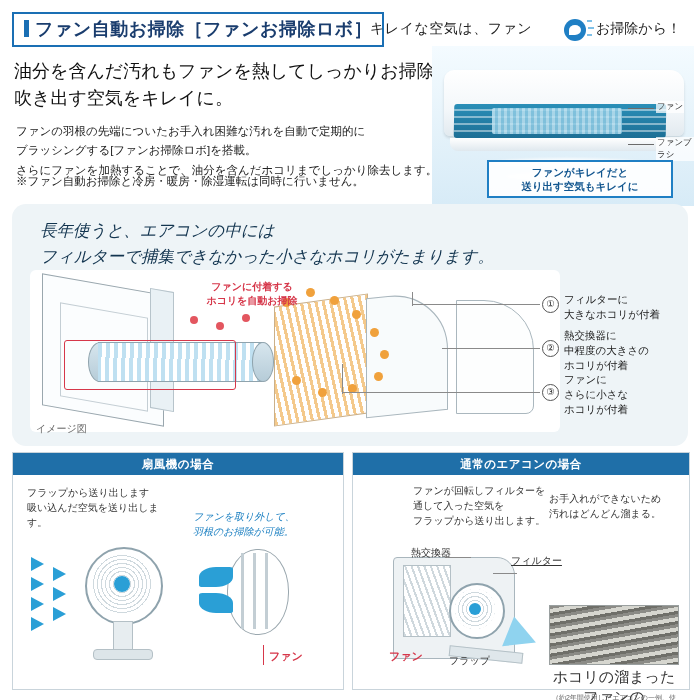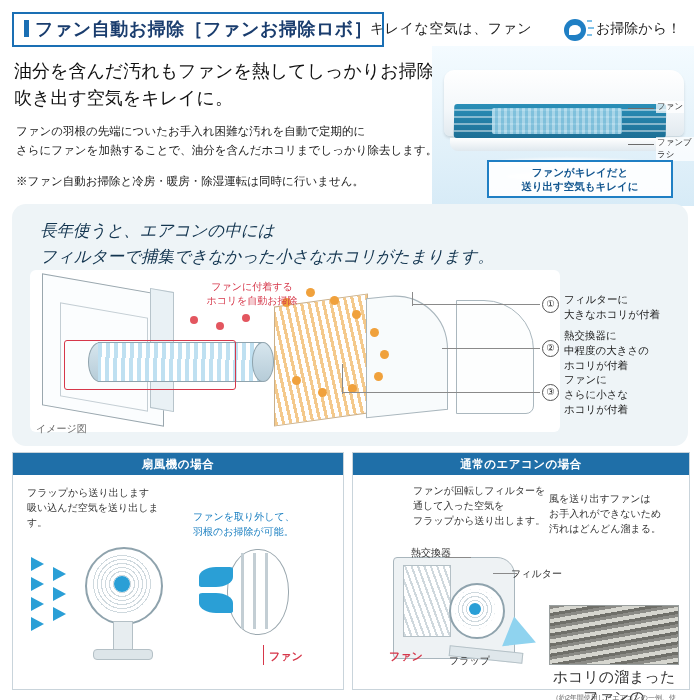--- a/index.html
+++ b/index.html
@@ -123,21 +123,21 @@
   }
   .panel-inner{
     position:absolute;left:18px;top:66px;width:530px;height:162px;
     background:#ffffff;border-radius:6px;
   }
   .img-note{
     position:absolute;left:24px;top:218px;font-size:10px;color:#666;
   }
   .red-label{
     position:absolute;left:180px;top:76px;width:120px;text-align:center;
-    font-size:10px;line-height:1.35;color:#d6374a;font-weight:normal;
+    font-size:10px;line-height:1.35;color:#d6374a;font-weight:bold;
   }
   .red-box{
     position:absolute;left:52px;top:136px;width:170px;height:48px;
     border:1.6px solid #d6374a;border-radius:3px;
   }
   .num-item{position:absolute;width:120px;font-size:10.5px;line-height:1.45;color:#1a1a1a;}
   .num-circle{
     position:absolute;width:15px;height:15px;border-radius:50%;
     border:1.2px solid #555;color:#333;font-size:9.5px;
     text-align:center;line-height:14px;
@@ -209,20 +209,21 @@
     <div class="header-tail">お掃除から！</div>
   </div>
 
   <div class="lead">
     <div>油分を含んだ汚れもファンを熱してしっかりお掃除。</div>
     <div>吹き出す空気をキレイに。</div>
   </div>
 
   <div class="body-copy">
     <div>ファンの羽根の先端についたお手入れ困難な汚れを自動で定期的に</div>
+    <div>ブラッシングする[ファンお掃除ロボ]を搭載。</div>
     <div>さらにファンを加熱することで、油分を含んだホコリまでしっかり除去します。</div>
   </div>
   <div class="note">※ファン自動お掃除と冷房・暖房・除湿運転は同時に行いません。</div>
 
   <div class="photo">
     <div class="ac-body"></div>
     <div class="ac-vent">
       <div class="fin" style="top:5px"></div>
       <div class="fin" style="top:12px"></div>
       <div class="fin" style="top:19px"></div>
@@ -315,21 +316,21 @@
     </div>
   </div>
 
   <div class="box box-l">
     <div class="box-head">扇風機の場合</div>
 
     <div class="box-cap" style="left:14px;top:32px;width:150px;">
       <div>フラップから送り出します</div>
       <div>吸い込んだ空気を送り出します。</div>
     </div>
-    <div class="box-cap blue" style="left:180px;top:56px;width:140px;">
+    <div class="box-cap blue" style="left:180px;top:56px;width:140px;font-style:italic;">
       <div>ファンを取り外して、</div>
       <div>羽根のお掃除が可能。</div>
     </div>
 
     <div class="fan-round" style="left:72px;top:94px;width:74px;height:74px;"></div>
     <div class="fan-grill" style="left:79px;top:101px;width:60px;height:60px;"></div>
     <div class="ill" style="left:101px;top:123px;width:16px;height:16px;border-radius:50%;background:#2a9fd6;"></div>
     <div class="ill" style="left:100px;top:168px;width:18px;height:28px;background:#e7edf0;border:1px solid #b4c0c6;"></div>
     <div class="ill" style="left:80px;top:196px;width:58px;height:9px;border-radius:4px;background:#dde5e9;border:1px solid #b4c0c6;"></div>
 
@@ -353,36 +354,35 @@
 
   <div class="box box-r">
     <div class="box-head">通常のエアコンの場合</div>
 
     <div class="box-cap" style="left:12px;top:30px;width:164px;margin-left:48px;">
       <div>ファンが回転しフィルターを</div>
       <div>通して入った空気を</div>
       <div>フラップから送り出します。</div>
     </div>
     <div class="box-cap" style="left:196px;top:38px;width:134px;">
-      <div>風を送り出すファンは</div>
       <div>お手入れができないため</div>
       <div>汚れはどんどん溜まる。</div>
     </div>
 
     <div class="ill" style="left:40px;top:104px;width:120px;height:100px;background:#eef2f4;border:1.4px solid #a9b6bd;border-radius:4px 18px 4px 4px;"></div>
     <div class="ill" style="left:50px;top:112px;width:46px;height:70px;background:repeating-linear-gradient(70deg,#cfd8dd 0 2px,#ffffff 2px 6px);border:1px solid #b4c0c6;"></div>
     <div class="fan-round" style="left:96px;top:130px;width:52px;height:52px;background:#fff;"></div>
     <div class="fan-grill" style="left:102px;top:136px;width:40px;height:40px;"></div>
     <div class="ill" style="left:116px;top:150px;width:12px;height:12px;border-radius:50%;background:#2a9fd6;"></div>
     <div class="ill" style="left:96px;top:196px;width:72px;height:9px;background:#dfe7eb;border:1px solid #b4c0c6;transform:rotate(6deg);"></div>
 
     <div class="lead-line" style="left:92px;top:104px;width:26px;"></div>
     <div class="box-cap" style="left:58px;top:92px;">熱交換器</div>
     <div class="lead-line" style="left:140px;top:120px;width:24px;"></div>
-    <div class="box-cap" style="left:158px;top:113px;">フィルター</div>
+    <div class="box-cap" style="left:158px;top:100px;text-decoration:underline;">フィルター</div>
     <div class="ill red-txt" style="left:36px;top:196px;">ファン</div>
     <div class="box-cap" style="left:96px;top:200px;">フラップ</div>
 
     <div class="ill" style="left:154px;top:168px;width:0;height:0;border-top:16px solid transparent;border-bottom:16px solid transparent;border-left:30px solid #8fd3ef;transform:rotate(22deg);"></div>
 
     <div class="photo-strip"></div>
     <div class="strip-cap">
       <div>ホコリの溜まったファンの</div>
       <div>さらに小さな</div>
     </div>

